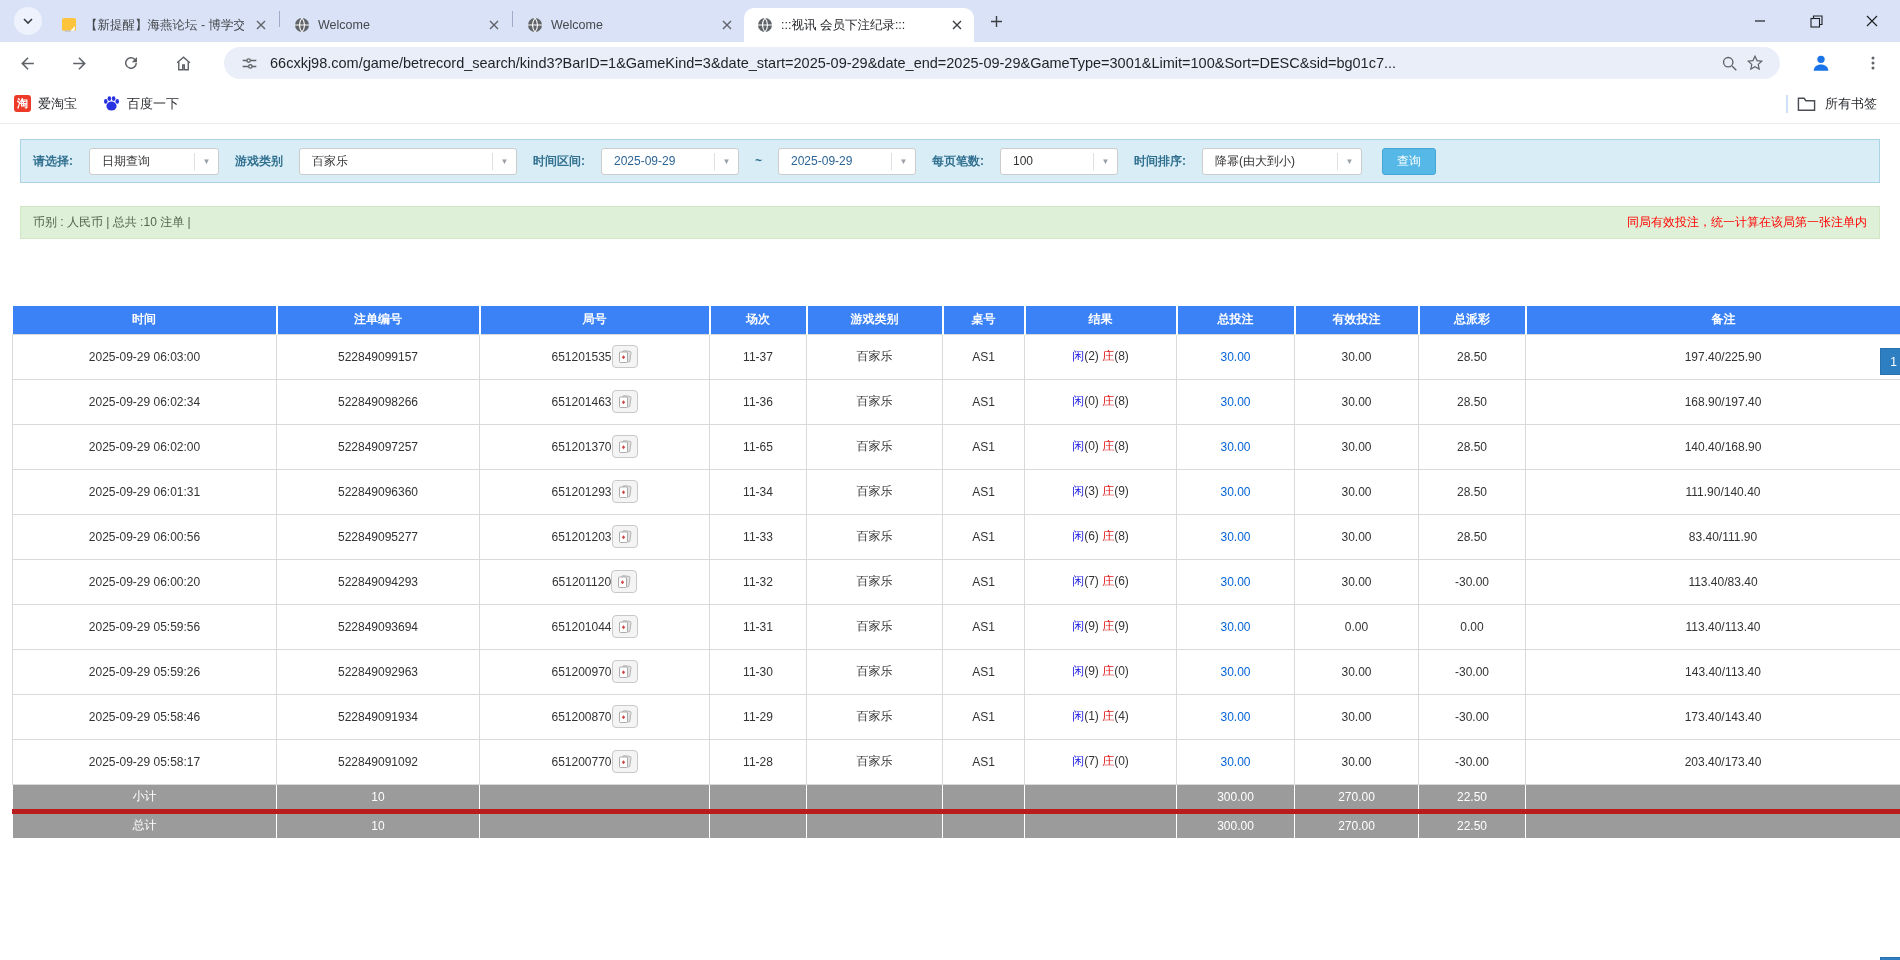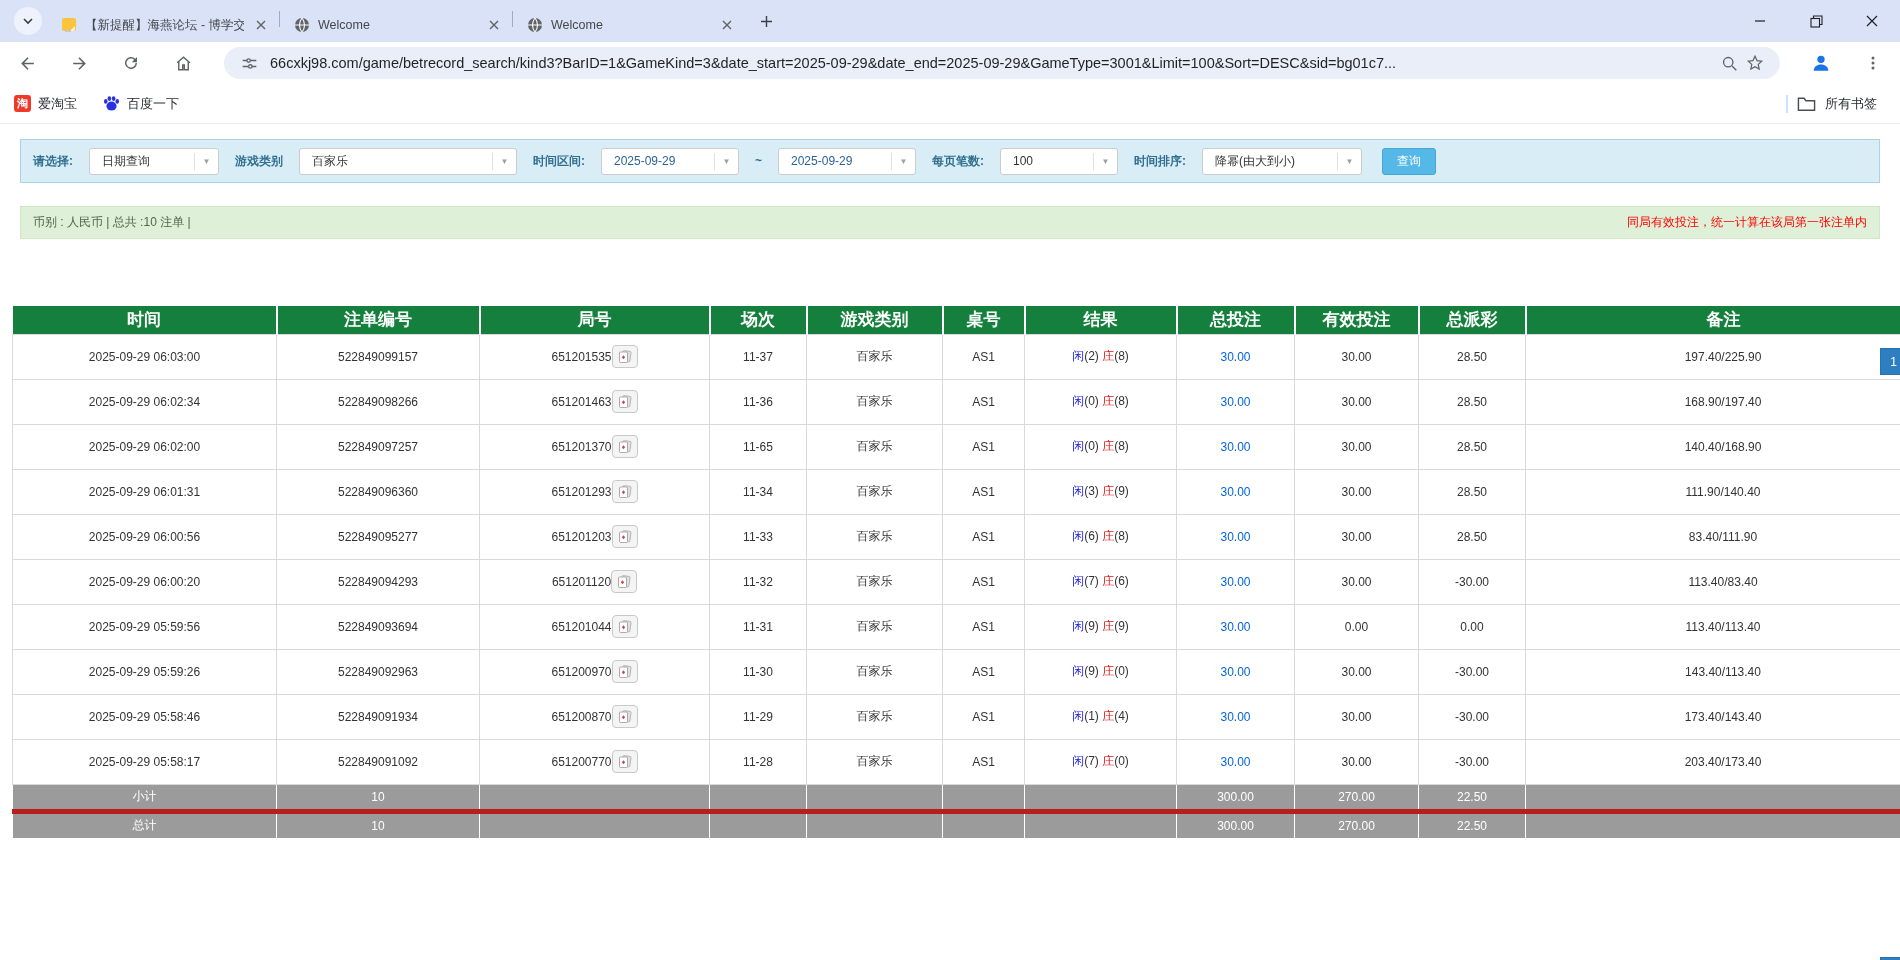--- a/index.html
+++ b/index.html
@@ -50,21 +50,21 @@
   .summarybar { margin:23px 20px 0 20px; background:#dff0d8; border:1px solid #d0e6c4; height:33px; display:flex; align-items:center; justify-content:space-between; padding:0 12px; font-size:12px; }
   .summary-left { color:#53654f; }
   .summary-right { color:#ff0000; }
 
   .pager { position:absolute; width:27px; height:27px; background:#2e7fc1; border:1px solid #2a72ae; color:#fff; font-size:12px; display:flex; align-items:center; justify-content:center; cursor:pointer; }
   .pager.top { top:209px; right:-7px; }
   .pager.bottom { top:818px; right:-7px; }
 
   .table-clip { margin:67px 0 0 12px; width:1888px; overflow:hidden; }
   table.bets { border-collapse:collapse; width:1908px; table-layout:fixed; font-size:12px; }
-  table.bets th { background:#15803d; color:#fff; height:28px; font-weight:bold; border-right:2px solid #fff; font-size:17px; }
+  table.bets th { background:#3b82f6; color:#fff; height:28px; font-weight:bold; border-right:2px solid #fff; font-size:12px; }
   table.bets th:last-child { border-right:none; }
   table.bets td { height:45px; text-align:center; border:1px solid #d9d9d9; color:#333; background:#fff; padding:0 4px; }
   td .link-blue { color:#0563d6; }
   td .neg, .neg { color:#ff0000; }
   .res-player { color:#1414e0; }
   .res-banker { color:#e01414; }
   .round-wrap { display:flex; align-items:center; justify-content:center; }
   .round-icon { width:26px; height:23px; background:#f4f4f4; border:1px solid #c9c9c9; border-radius:4px; display:inline-flex; align-items:center; justify-content:center; cursor:pointer; }
   tr.tfoot-row td { background:#9b9b9b; color:#fff; height:27px; border:1px solid #fff; font-size:12px; }
   tr.tfoot-row.gap td { border-top:5px solid #b91c1c;margin-top:7px; }
@@ -124,20 +124,34 @@
         </svg>
     </span>
     <span class="tab-title">Welcome</span>
     <span class="tab-close">
       <svg width="10" height="10" viewBox="0 0 10 10">
           <path d="M1 1l8 8M9 1l-8 8" stroke="#5f6368" stroke-width="1.4"></path>
         </svg>
     </span>
   </div>
 
+  <div class="tab active">
+    <span class="bm-fav">
+      <svg width="16" height="16" viewBox="0 0 16 16">
+          <circle cx="8" cy="8" r="7" fill="#606469"></circle>
+          <path d="M1 8h14M8 1a11 11 0 0 1 0 14M8 1a11 11 0 0 0 0 14" stroke="#fff" stroke-width="1.1" fill="none"></path>
+        </svg>
+    </span>
+    <span class="tab-title">:::视讯 会员下注纪录:::</span>
+    <span class="tab-close">
+      <svg width="10" height="10" viewBox="0 0 10 10">
+          <path d="M1 1l8 8M9 1l-8 8" stroke="#3c4043" stroke-width="1.4"></path>
+        </svg>
+    </span>
+  </div>
 
   <div class="newtab-btn">
     <span>
       <svg width="13" height="13" viewBox="0 0 13 13">
           <path d="M6.5 1v11M1 6.5h11" stroke="#3c4043" stroke-width="1.4"></path>
         </svg>
     </span>
   </div>
 
   <div class="win-controls">

